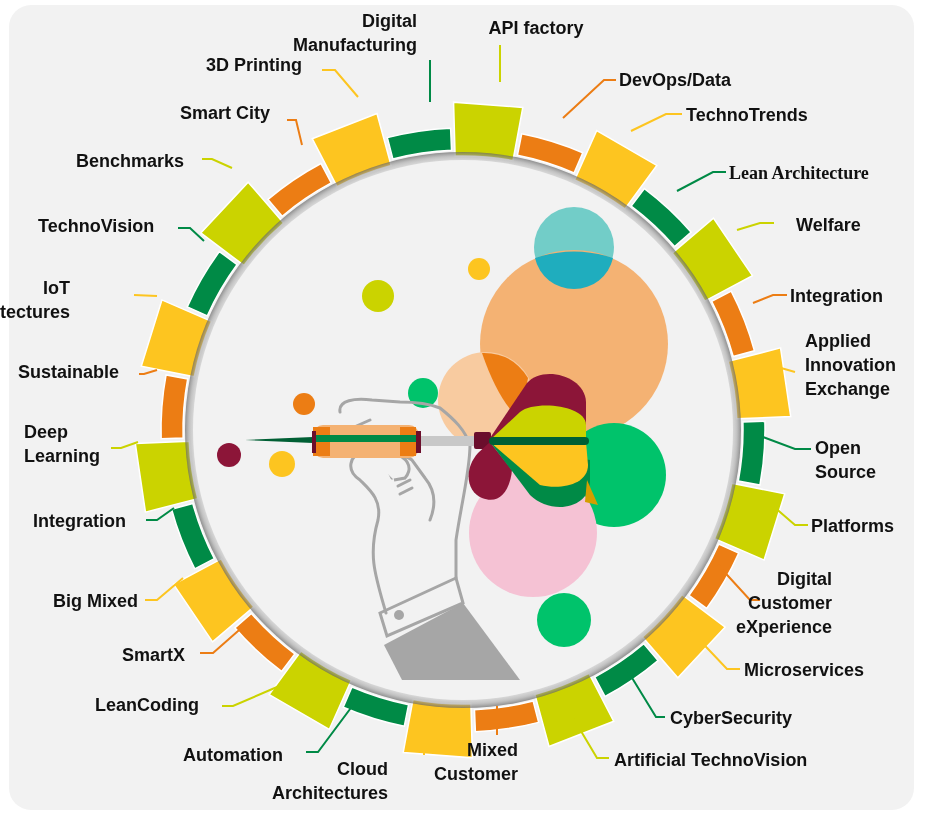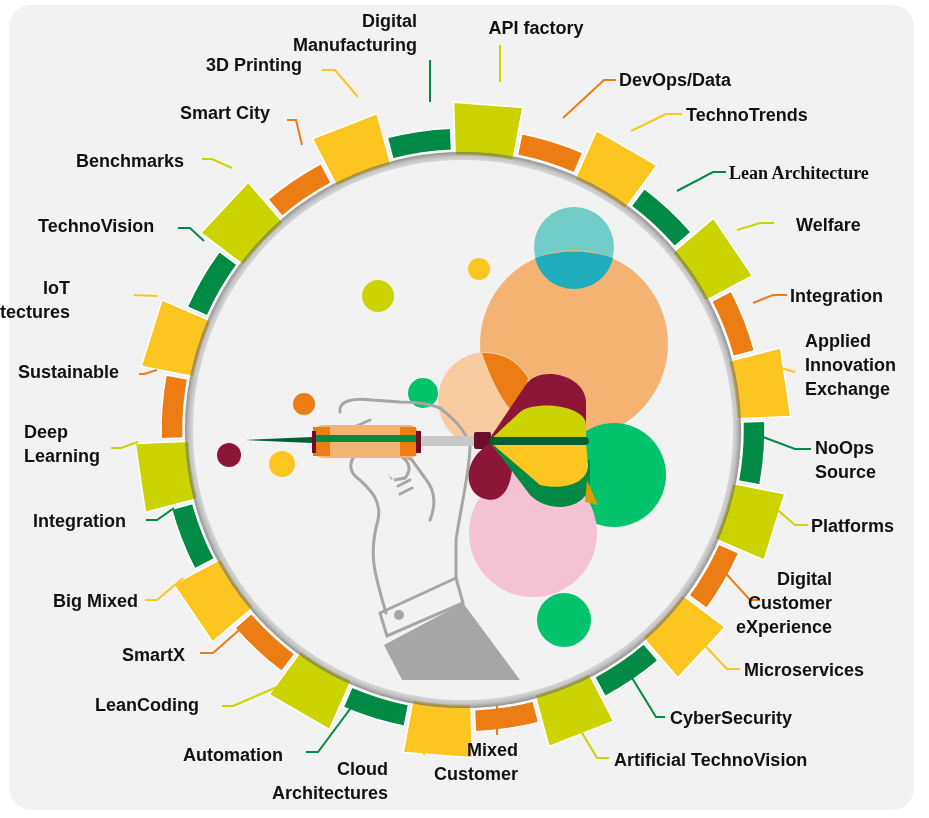--- a/index.html
+++ b/index.html
@@ -151,21 +151,21 @@
     </div>
     <div class="lbl l" style="left: 790px; top: 284px;">
       <span>Integration</span>
     </div>
     <div class="lbl l" style="left: 805px; top: 329px;">
       <span>Applied</span>
       <span>Innovation</span>
       <span>Exchange</span>
     </div>
     <div class="lbl l" style="left: 815px; top: 436px;">
-      <span>NoOps</span>
+      <span>Open</span>
       <span>Source</span>
     </div>
     <div class="lbl l" style="left: 811px; top: 514px;">
       <span>Platforms</span>
     </div>
     <div class="lbl c" style="left: 784px; top: 567px; transform: translateX(-50%);">
       <span>Digital</span>
       <span>Customer</span>
       <span>eXperience</span>
     </div>

